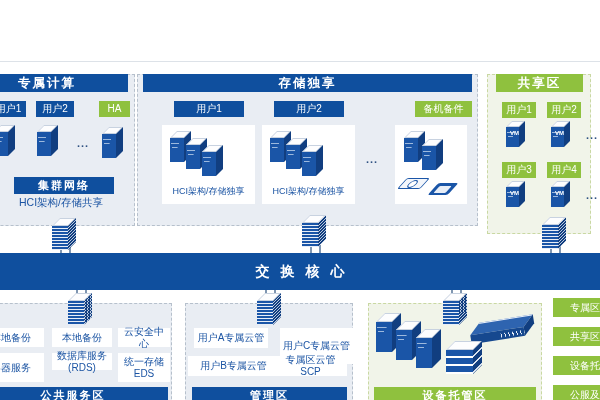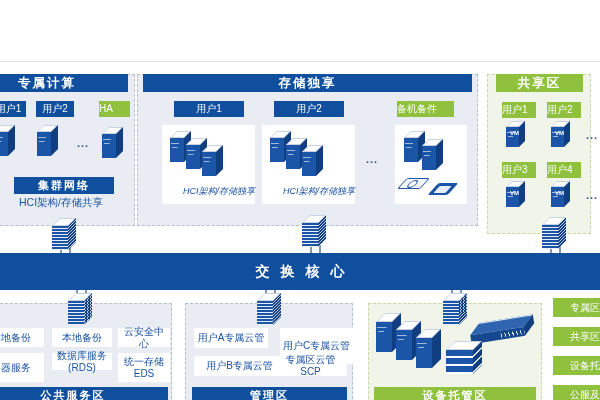--- a/index.html
+++ b/index.html
@@ -12,26 +12,26 @@
   
   .zhead{position:absolute;height:18px;line-height:18px;text-align:center;color:#fff;
          font-size:12.5px;font-weight:bold;letter-spacing:2px;background:#0f4f9e;z-index:2;}
   .zhead.g{background:#8fc13e;}
   .bar{position:absolute;height:17px;line-height:17px;text-align:center;color:#fff;
        font-size:11px;font-weight:bold;letter-spacing:2px;background:#0f4f9e;z-index:2;}
   .bar.g{background:#8fc13e;}
   
   .ulab{position:absolute;height:16px;line-height:16px;text-align:center;color:#fff;
         font-size:10px;background:#0f4f9e;z-index:2;}
-  .glab{position:absolute;height:16px;line-height:16px;color:#fff;
+  .glab{position:absolute;height:16px;line-height:16px;text-align:center;color:#fff;
         font-size:10px;background:#8fc13e;z-index:2;}
   
   .card{position:absolute;background:#fff;z-index:1;}
-  .cardtext{position:absolute;left:0;right:0;bottom:6px;text-align:right;
-            color:#1b54a3;font-size:9px;font-style:italic;}
+  .cardtext{position:absolute;left:0;right:0;bottom:6px;text-align:center;
+            color:#1b54a3;font-size:9px;}
   .svc{position:absolute;background:#fff;color:#1b54a3;font-size:10px;display:flex;
        align-items:center;justify-content:center;text-align:center;line-height:12px;
        padding:1px 2px;z-index:1;}
   .arch{position:absolute;text-align:center;color:#1b54a3;font-size:10.5px;z-index:2;}
   .dots{position:absolute;color:#2f5282;font-size:11px;font-weight:bold;letter-spacing:1px;z-index:2;}
   
   .band{position:absolute;left:0;top:212px;width:600px;height:37px;background:#0f4f9e;
         color:#fff;text-align:center;line-height:37px;font-size:14px;font-weight:bold;
         letter-spacing:11px;text-indent:11px;z-index:3;}
   
@@ -162,21 +162,21 @@
         <i class="tf"></i>
       </span>
     <span class="tower t-md" style="left:40px;top:20px">
         <i class="tt"></i>
         <i class="ts"></i>
         <i class="tf"></i>
       </span>
     <div class="cardtext">HCI架构/存储独享</div>
   </div>
   <div class="dots" style="left:366px;top:112px">...</div>
-  <div class="glab" style="left:397px;top:60px;width:57px">备机备件</div>
+  <div class="glab" style="left:415px;top:60px;width:57px">备机备件</div>
   <div class="card" style="left:395px;top:84px;width:72px;height:79px">
     <span class="tower t-md" style="left:9px;top:6px">
         <i class="tt"></i>
         <i class="ts"></i>
         <i class="tf"></i>
       </span>
     <span class="tower t-md" style="left:27px;top:14px">
         <i class="tt"></i>
         <i class="ts"></i>
         <i class="tf"></i>
@@ -269,21 +269,21 @@
   <div class="svc" style="left:52px;top:287px;width:60px;height:19px">本地备份</div>
   <div class="svc" style="left:118px;top:287px;width:52px;height:19px">云安全中心</div>
   <div class="svc" style="left:-22px;top:312px;width:66px;height:29px">容器服务</div>
   <div class="svc" style="left:52px;top:312px;width:60px;height:17px">数据库服务(RDS)</div>
   <div class="svc" style="left:118px;top:312px;width:52px;height:29px">统一存储EDS</div>
   <div class="bar" style="left:-22px;top:346px;width:190px">公共服务区</div>
 
   <div class="zone" style="left:185px;top:262px;width:168px;height:106px"></div>
   <div class="svc" style="left:194px;top:287px;width:74px;height:20px">用户A专属云管</div>
   <div class="svc" style="left:280px;top:287px;width:73px;height:36px">用户C专属云管</div>
-  <div class="svc" style="left:194px;top:315px;width:91px;height:20px">用户B专属云管</div>
+  <div class="svc" style="left:188px;top:315px;width:91px;height:20px">用户B专属云管</div>
   <div class="svc" style="left:274px;top:315px;width:73px;height:20px">专属区云管SCP</div>
   <div class="bar" style="left:192px;top:346px;width:155px">管理区</div>
 
   <div class="zone gz" style="left:368px;top:262px;width:174px;height:106px"></div>
   <span class="tower t-lg" style="left:376px;top:272px">
       <i class="tt"></i>
       <i class="ts"></i>
       <i class="tf"></i>
     </span>
   <span class="tower t-lg" style="left:396px;top:280px">

